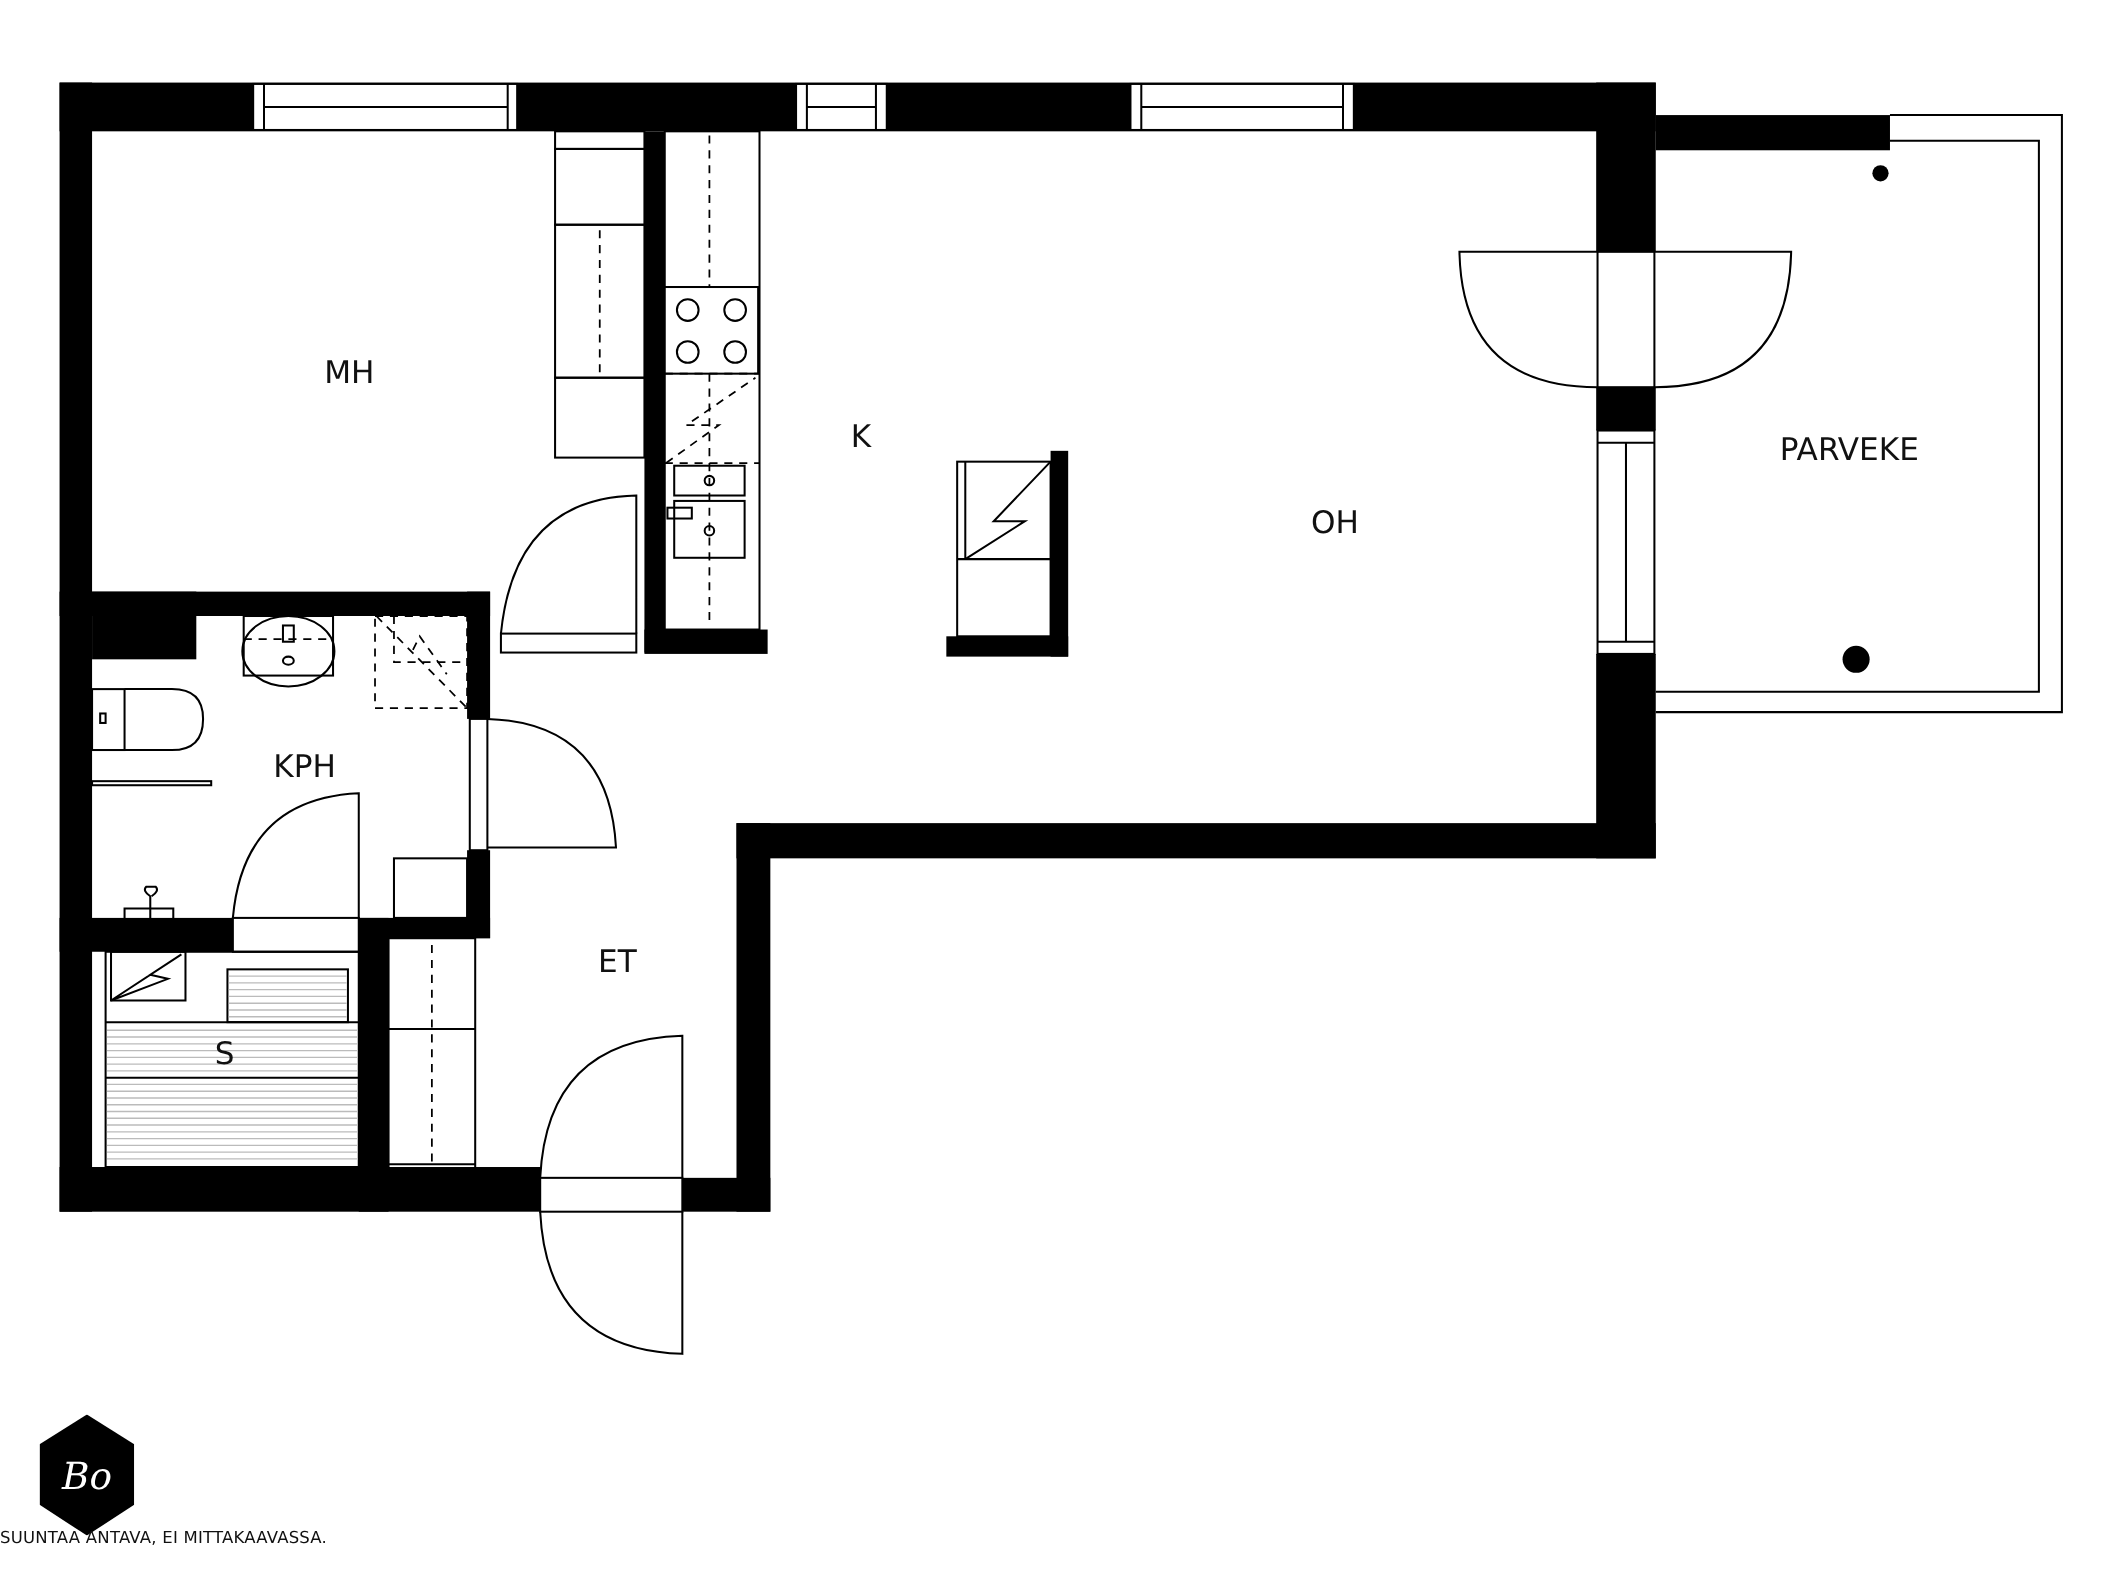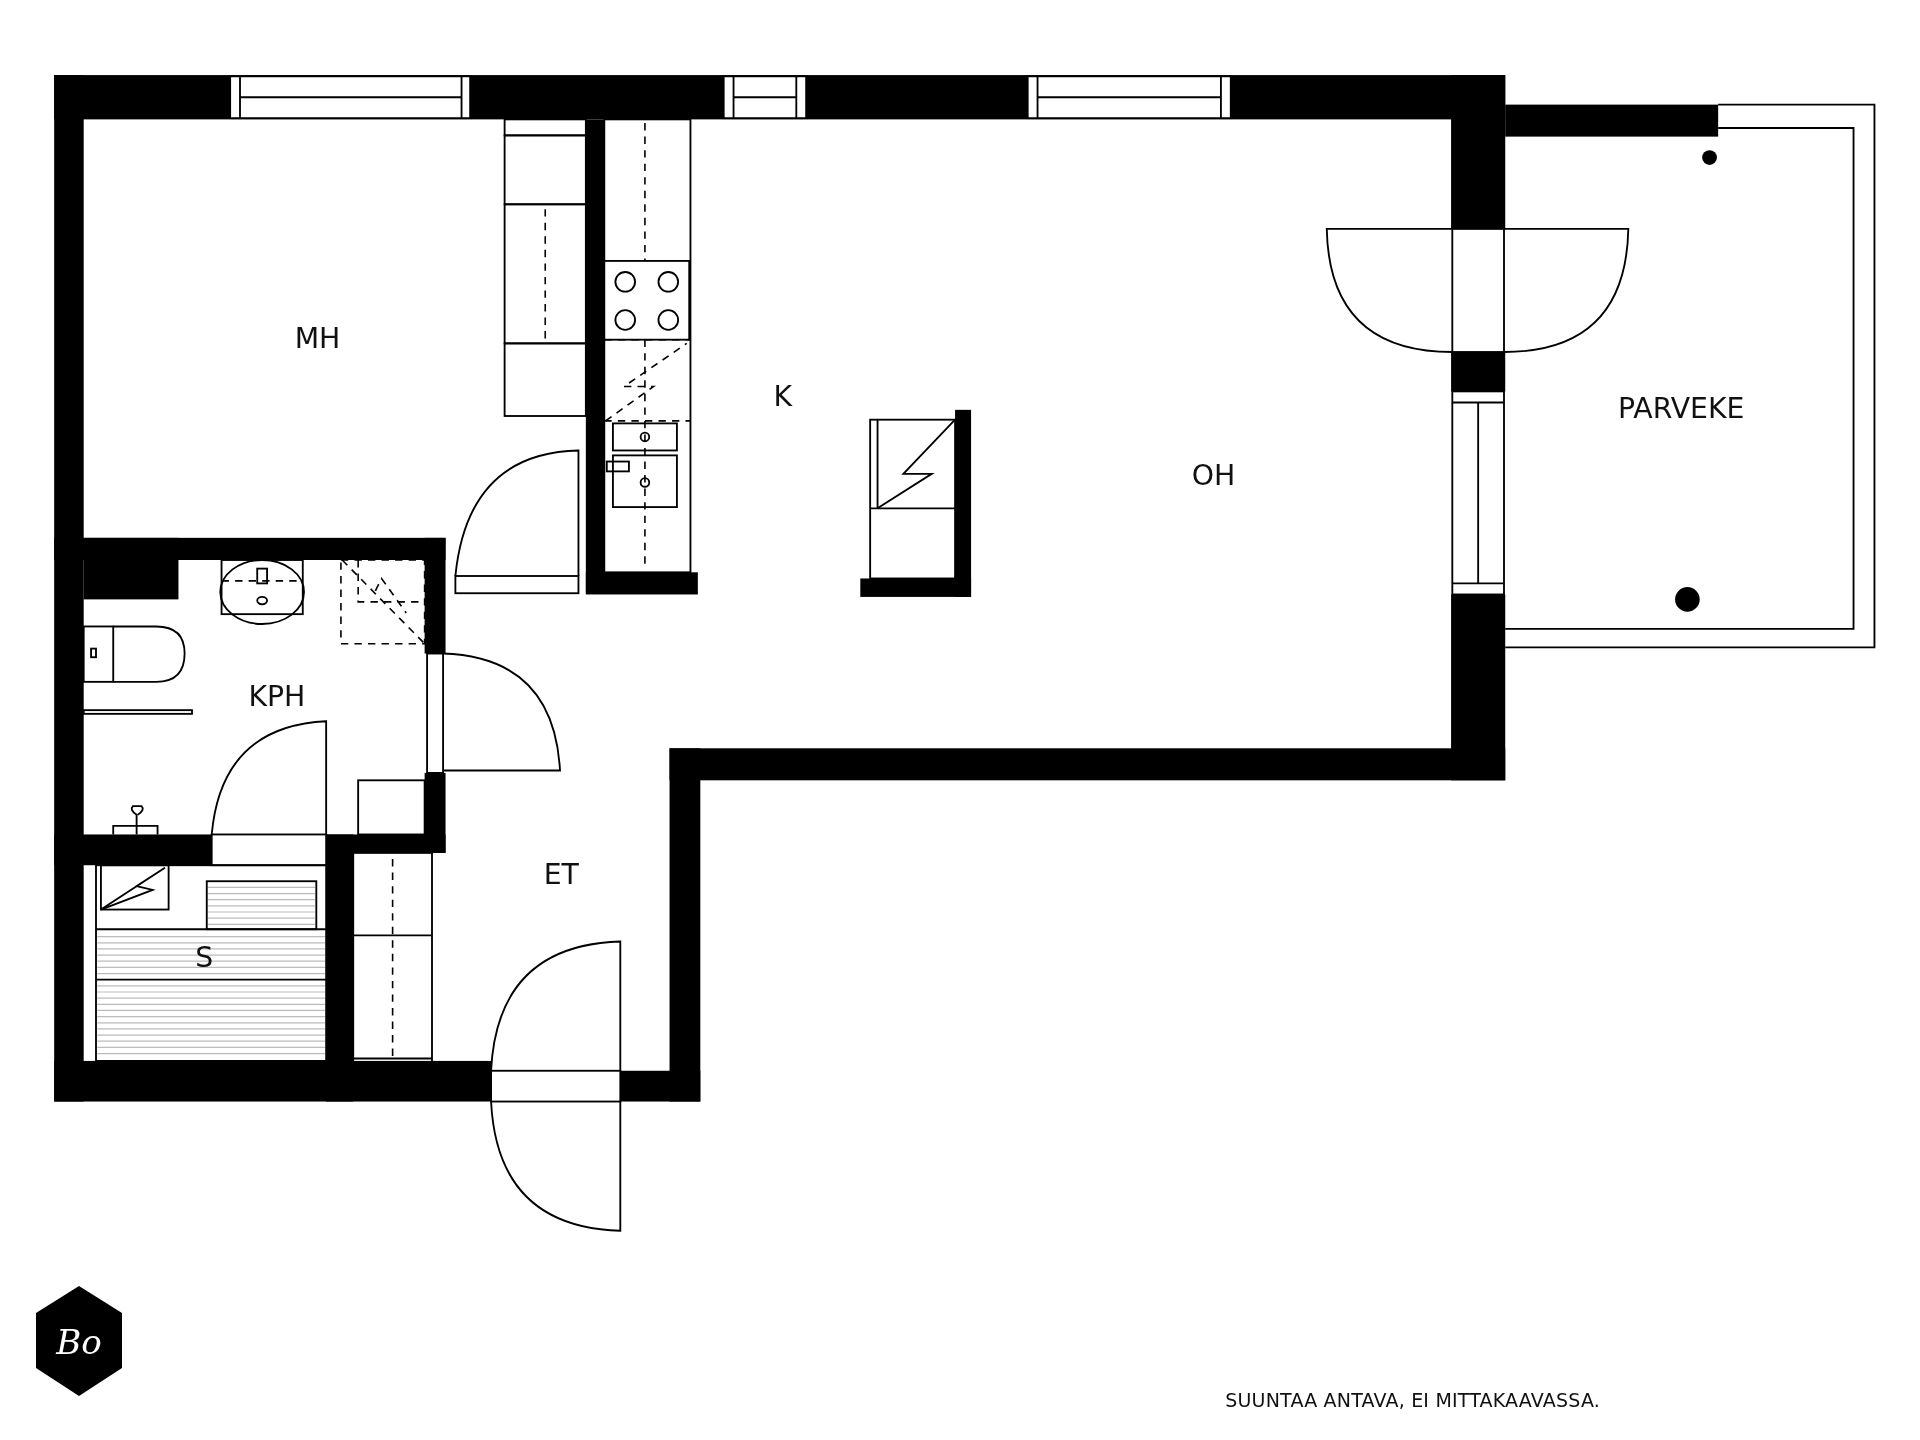--- a/index.html
+++ b/index.html
@@ -4,21 +4,21 @@
 <style>
   html,body{margin:0;padding:0;background:#ffffff;}
   body{width:1920px;height:1440px;position:relative;overflow:hidden;font-family:"Liberation Sans","DejaVu Sans",sans-serif;}
   #plan{position:absolute;left:0;top:0;width:1920px;height:1440px;}
   .wall{fill:#000000;}
   .ln{fill:none;stroke:#000000;stroke-width:1.5;}
   .lnw{fill:#ffffff;stroke:#000000;stroke-width:1.5;}
   .dash{fill:none;stroke:#000000;stroke-width:1.3;stroke-dasharray:6 5;}
   .hatch{stroke:#bbbbbb;stroke-width:1;}
   .room-label{font-family:"DejaVu Sans",sans-serif;font-size:23px;fill:#111111;text-anchor:middle;}
-  .footer{position:absolute;left:0;width:1600px;top:1389px;text-align:right;font-family:"DejaVu Sans",sans-serif;font-size:19px;color:#111111;letter-spacing:0.2px;}
+  .footer{position:absolute;left:0;width:1600px;top:1389px;text-align:left;font-family:"DejaVu Sans",sans-serif;font-size:15px;color:#111111;letter-spacing:0.2px;}
   .logo{position:absolute;left:36px;top:1286px;width:86px;height:110px;}
 </style>
 </head>
 <body>
 
 <svg id="plan" viewBox="0 0 1560 1170" xmlns="http://www.w3.org/2000/svg">
 
   <g>
 
     <rect class="wall" x="44" y="61" width="1179" height="36"></rect>

